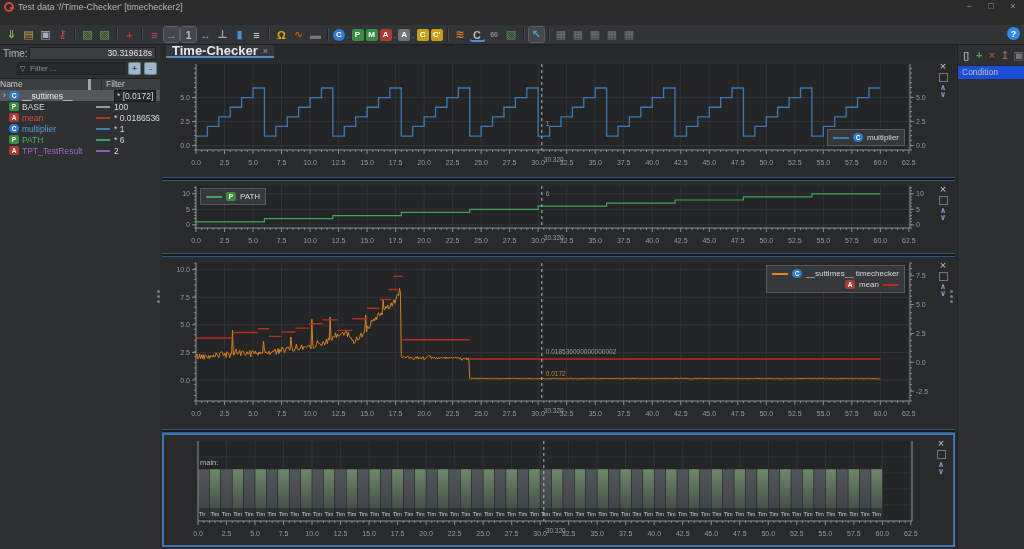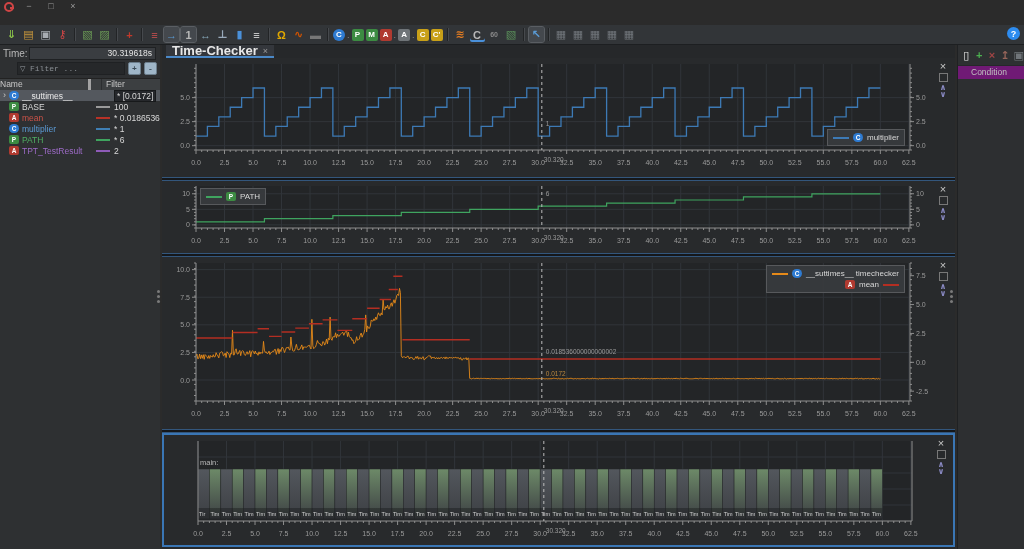--- a/index.html
+++ b/index.html
@@ -26,21 +26,21 @@
   .tdot{color:#8a8a8a;margin:0 1px;font-size:9px;}
   .tsep{width:1px;height:13px;background:#222426;border-right:1px solid #46494d;margin:0 3px;}
   #helpicon{position:absolute;right:4px;top:27px;width:13px;height:13px;border-radius:7px;background:#2d8cf0;
     color:#fff;font-size:9px;font-weight:bold;display:flex;align-items:center;justify-content:center;}
   
   #leftpanel{position:absolute;left:0;top:45px;width:160px;bottom:0;background:#2e3032;}
   #timerow{position:absolute;left:0;top:2px;width:100%;height:13px;display:flex;align-items:center;}
   #timelabel{width:26px;padding-left:3px;font-size:10px;color:#b8b8b8;}
   #timefield{flex:1;margin-right:4px;background:#3a3d41;border:1px solid #1f2123;height:11px;
     font-size:8.5px;color:#e4e4e4;text-align:right;padding:0 3px;line-height:11px;}
-  #filterrow{position:absolute;left:17px;top:17px;right:3px;height:13px;display:flex;align-items:center;font-family:Liberation Mono, monospace;}
+  #filterrow{position:absolute;left:17px;top:17px;right:3px;height:13px;display:flex;align-items:center;}
   #filterinput{flex:1;background:#26282a;border:1px solid #1f2123;height:11px;color:#8a8f94;
     font-size:8px;padding:0 2px 0 12px;position:relative;line-height:11px;}
   .filterfunnel{position:absolute;left:20px;top:20px;color:#9aa0a6;font-size:7px;}
   .sqbtn{width:11px;height:11px;margin-left:3px;background:#9fb6c8;border:1px solid #6c7e8c;border-radius:2px;
     display:flex;align-items:center;justify-content:center;color:#3a4a56;font-size:8px;font-weight:bold;}
   #tablehead{position:absolute;left:0;top:33px;width:100%;height:11px;background:#3c3f41;
     border-top:1px solid #222;border-bottom:1px solid #222;display:flex;font-size:8.5px;color:#c8c8c8;}
   #tablehead .c1{width:88px;border-right:3px solid #a3a3a3;}
   #tablehead .c2{width:10px;border-right:1px solid #2c2e30;}
   #tablehead .c3{flex:1;padding-left:4px;}
@@ -75,33 +75,34 @@
     padding:2px 5px;font-size:8px;color:#d8d8d8;}
   .lgrow{display:flex;align-items:center;gap:4px;height:11px;}
   .lgrow.rev{justify-content:flex-end;}
   .lgswatch{width:16px;height:2px;flex:none;}
   .grip{position:absolute;width:3px;height:3px;background:#7a7a7a;border-radius:50%;
     box-shadow:0 5px 0 #7a7a7a,0 10px 0 #7a7a7a;z-index:6;}
   
   #rightpanel{position:absolute;left:957px;top:45px;right:0;bottom:0;background:#2e3032;border-left:1px solid #1f2123;}
   #rp-toolbar{height:20px;display:flex;align-items:center;padding-left:4px;gap:4px;}
   .rpicon{width:13px;height:13px;display:flex;align-items:center;justify-content:center;font-size:11px;font-weight:bold;}
-  #rp-head{height:13px;background:#701a75;border-top:1px solid #26282a;border-bottom:1px solid #26282a;
-    font-size:8.5px;color:#c0c0c0;padding-left:13px;line-height:13px;}
+  #rp-head{height:13px;background:#1d4ed8;border-top:1px solid #26282a;border-bottom:1px solid #26282a;
+    font-size:8.5px;color:#c0c0c0;padding-left:4px;line-height:13px;}
   #rp-body{position:absolute;left:0;right:0;top:34px;bottom:0;background:#2d2f31;}
 </style>
 </head>
 <body>
 
 <div id="app">
   <div id="titlebar">
     <span id="appicon">
         <span class="kb"></span>
         <span class="ks"></span>
       </span>
+    <span id="wtitle">Test data '//Time-Checker' [timechecker2]</span>
     <span class="winbtn">−</span>
     <span class="winbtn">□</span>
     <span class="winbtn">×</span>
   </div>
   <div id="toolbar">
       <span class="ticon" style="color: rgb(139, 195, 74);">⇓</span>
       <span class="ticon" style="color: rgb(200, 150, 60);">▤</span>
       <span class="ticon" style="color: rgb(168, 173, 179);">▣</span>
       <span class="ticon" style="color: rgb(208, 69, 69);">⚷</span>
       <span class="tsep"></span>

